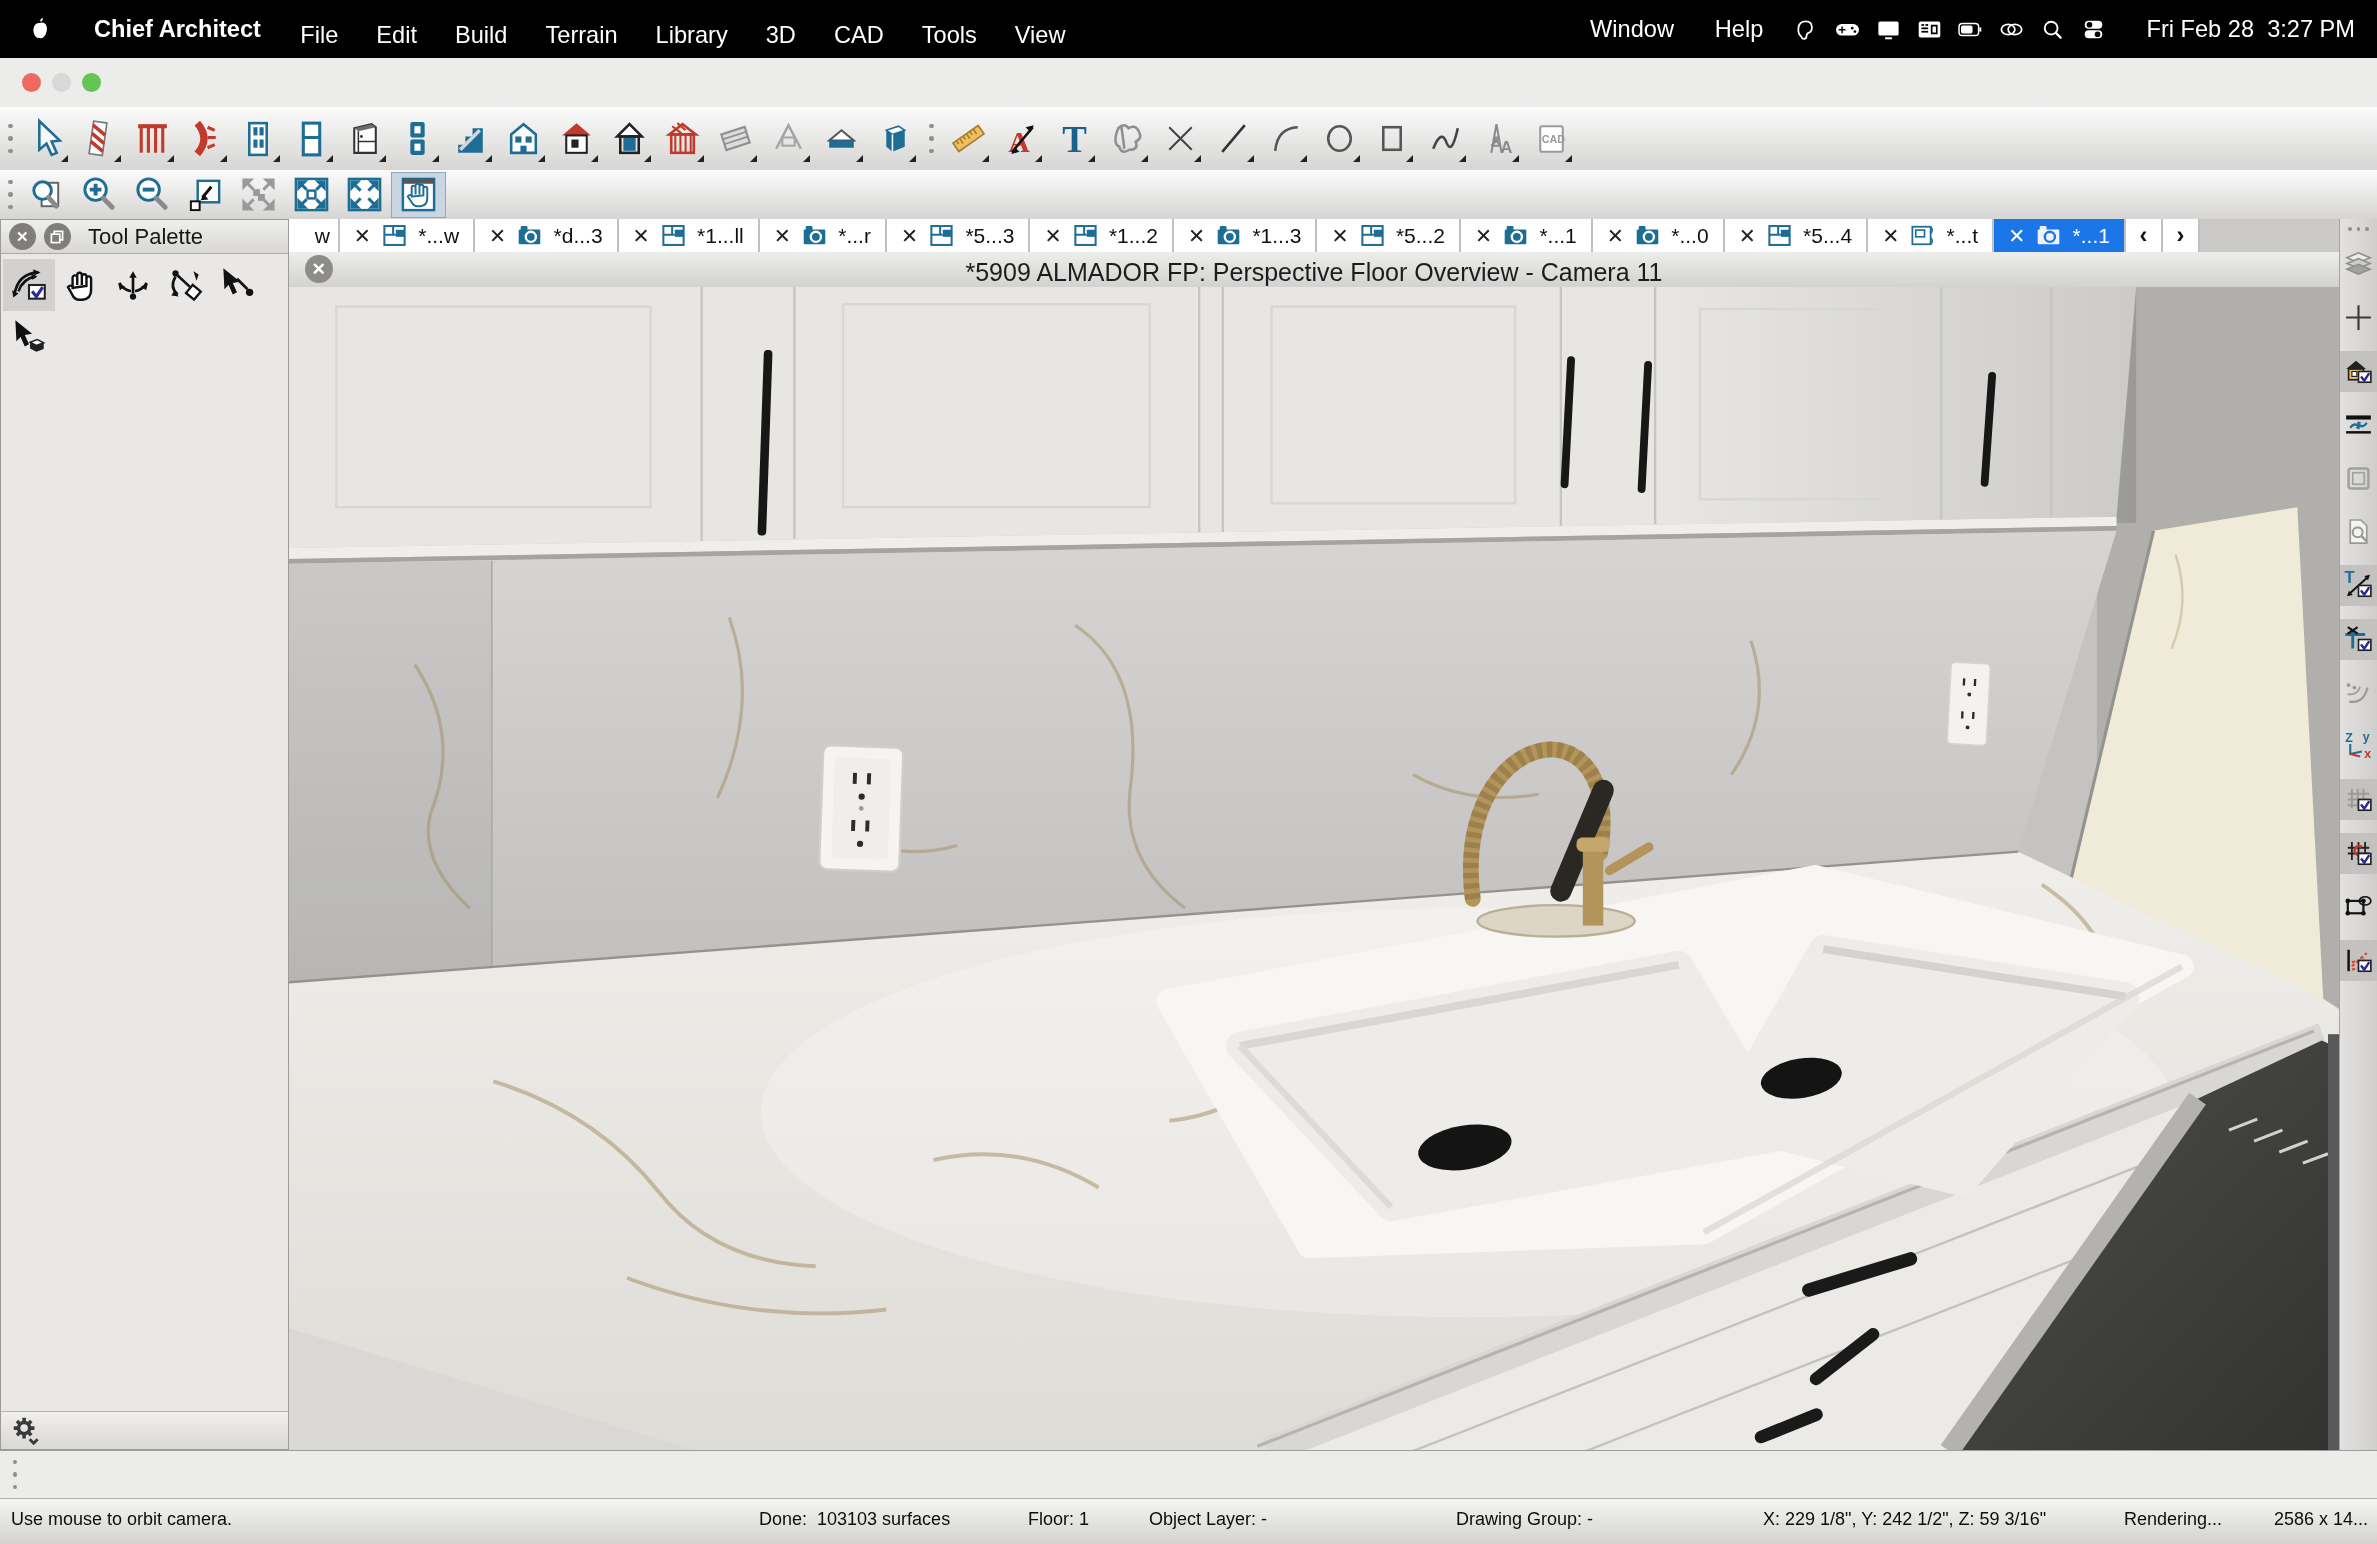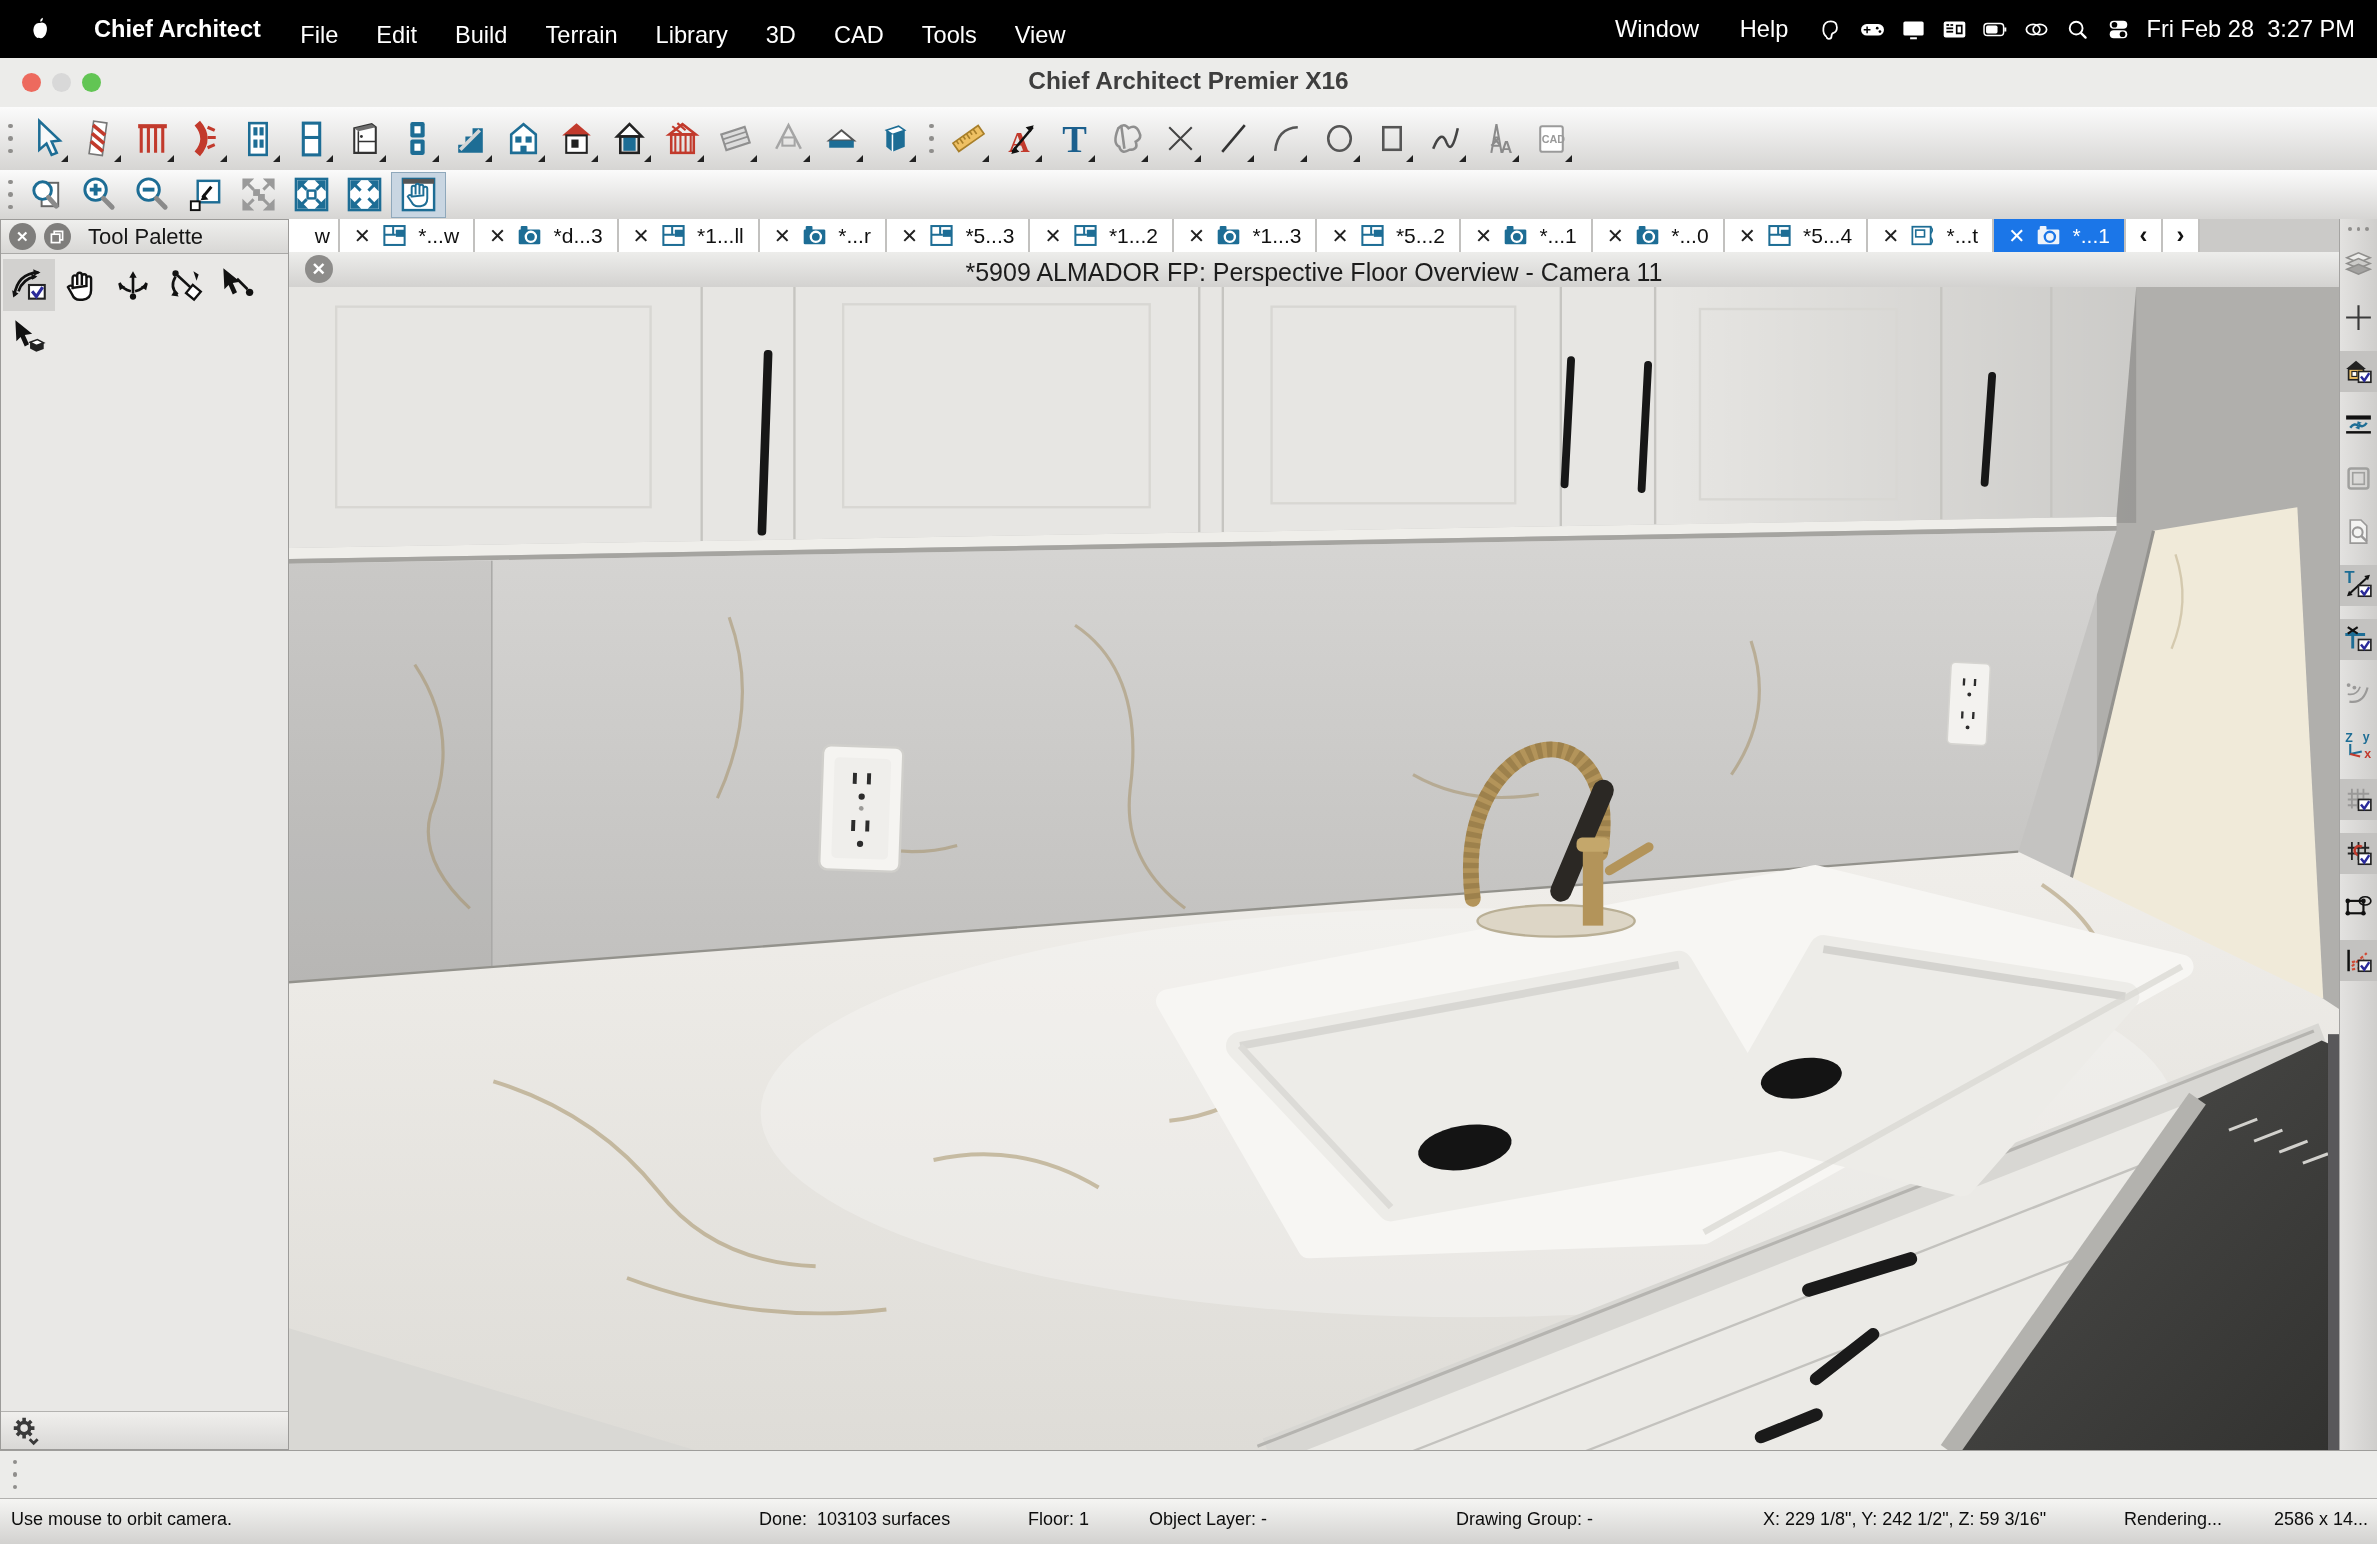--- a/index.html
+++ b/index.html
@@ -10,21 +10,21 @@
   svg{display:block;}
   
   #menubar{left:0;top:0;width:2377px;height:58px;background:var(--menubar-bg,#000);
            display:flex;align-items:center;color:#fff;font-size:23.6px;}
   #menubar .apple{margin:0 22px 0 28px;}
   #menubar .mi{padding:0 19px;white-space:pre;margin-top:12px;}
   #menubar .app{font-weight:700;padding:0 20.4px;}
   #menubar .spacer{flex:1;}
   #menubar .mi-r{padding:0 20.4px;}
   #menubar .sticons{display:flex;align-items:center;gap:14px;margin:0 9.4px;}
-  #menubar .clock{margin:0 22px 0 5px;white-space:pre;}
+  #menubar .clock{margin:0 22px 0 30px;white-space:pre;}
   
   #titlebar{left:0;top:58px;width:2377px;height:49px;background:#ececea;
             border-bottom:1.6px solid #b4b3b1;}
   #titlebar .title{position:absolute;left:0;right:0;top:9.4px;text-align:center;
             font-size:24.4px;font-weight:700;color:#3e3e3e;}
   .tl{position:absolute;top:15px;width:19px;height:19px;border-radius:50%;}
   
   .toolrow{left:0;width:2377px;background:linear-gradient(#fbfbfb,#d6d5d3);
            border-bottom:0.8px solid #a9a8a6;display:flex;align-items:center;}
   #row1{top:107px;height:63px;}
@@ -182,21 +182,20 @@
         </svg>
       </span>
     </span>
   <span class="clock">Fri Feb 28  3:27 PM</span>
 </div>
 
 <div id="titlebar" class="abs">
   <span class="tl" style="left:22px;background:var(--traffic-red,#ed6a5e);"></span>
   <span class="tl" style="left:52px;background:var(--traffic-gray,#d8d8d8);"></span>
   <span class="tl" style="left:82px;background:var(--traffic-green,#62c554);"></span>
-  <span class="title">Chief Architect Premier X16</span>
 </div>
 
 <div id="row1" class="toolrow abs">
     <div class="grip">
       <i></i>
       <i></i>
       <i></i>
     </div>
     <div class="tbtn">
       <svg width="41" height="41" viewBox="0 0 40 40">

